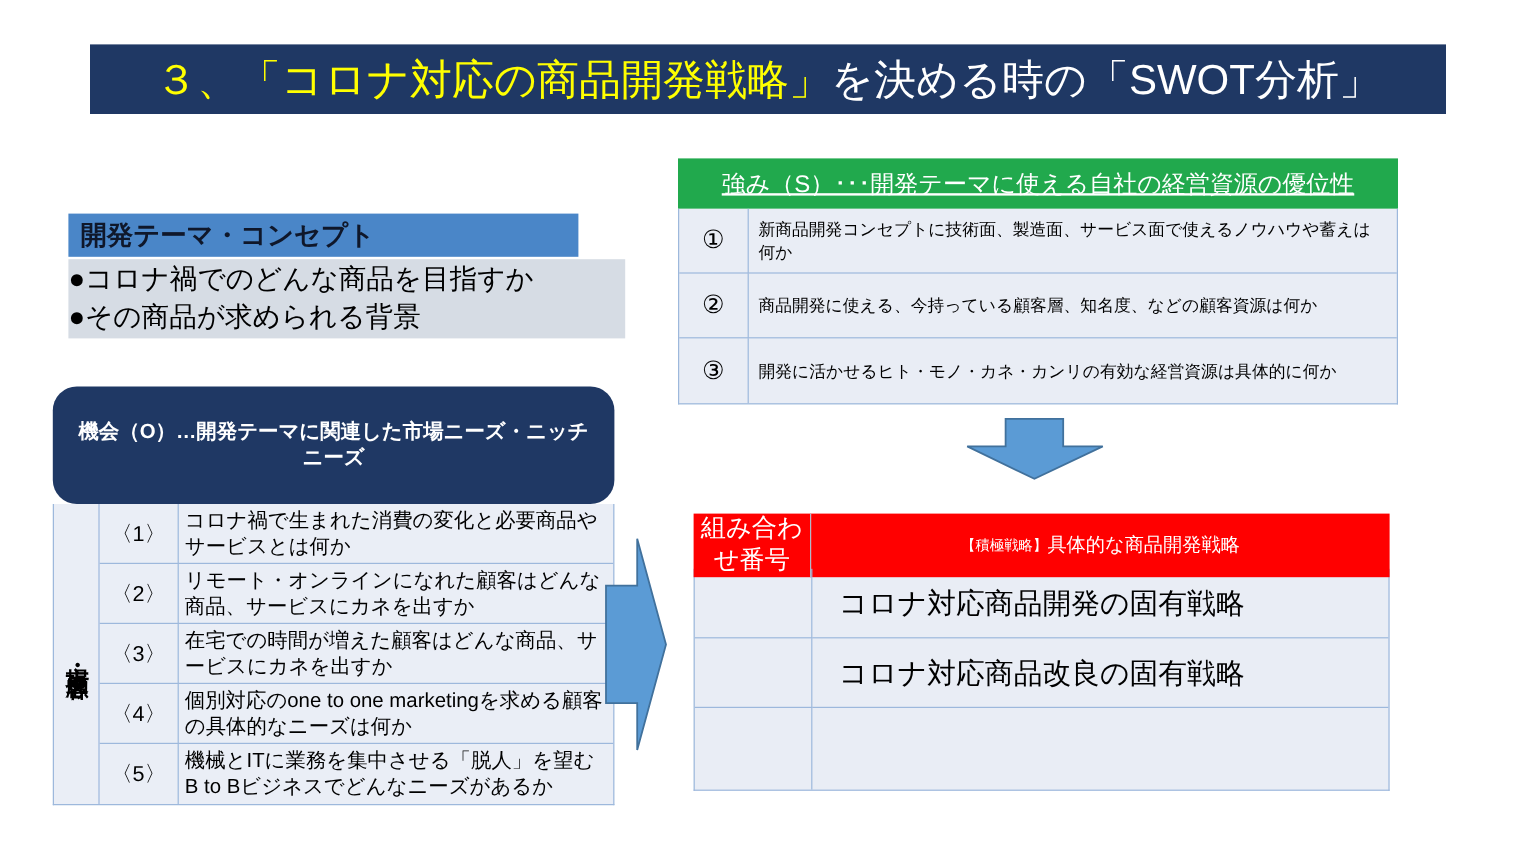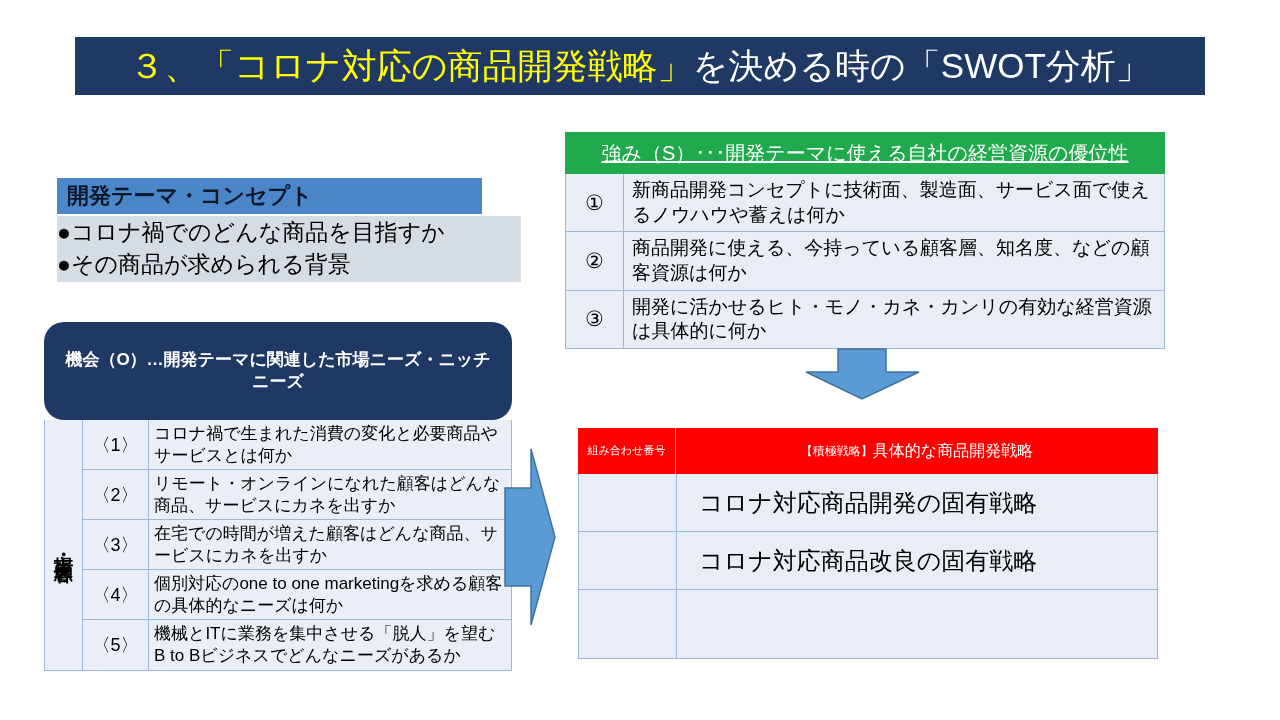--- a/index.html
+++ b/index.html
@@ -41,28 +41,28 @@
 
   
   .str { position:absolute; left:565px; top:132px; width:600px; }
   .str-header { height:42px; background:#21A94D; color:#fff; font-size:20px;
     display:flex; align-items:center; justify-content:center;text-decoration:underline; }
   .str-grid { display:grid; grid-template-columns:58px 1fr;
     grid-auto-rows:minmax(54px,auto); background:#E9EDF5;
     border:1px solid #9DB8DC; border-top:none; }
   .str-num { display:flex; align-items:center; justify-content:center; font-size:21px;
     border-right:1px solid #9DB8DC; border-bottom:1px solid #9DB8DC; }
-  .str-text { font-size:19px; line-height:1.3; padding:4px 8px;
+  .str-text { font-size:14px; line-height:1.3; padding:4px 8px;
     display:flex; align-items:center; border-bottom:1px solid #9DB8DC; }
   .str-grid .last { border-bottom:none; }
 
   
   .strat { position:absolute; left:578px; top:428px; width:580px; }
   .strat-head { display:grid; grid-template-columns:98px 1fr; height:46px; }
-  .strat-head-left { background:#FF0000; color:#fff; font-size:11px; line-height:1.25;
+  .strat-head-left { background:#FF0000; color:#fff; font-size:21px; line-height:1.25;
     display:flex; align-items:center; justify-content:center; text-align:center;
     border-right:1px solid #B0B7C9; }
   .strat-head-right { background:#FF0000; color:#fff; font-size:16px;
     display:flex; align-items:center; justify-content:center; }
   .strat-head-right .bold { font-weight:normal; font-size:12px; }
   .strat-grid { display:grid; grid-template-columns:98px 1fr;
     grid-template-rows:58px 58px 68px; background:#E9EDF5;
     border:1px solid #9DB8DC; border-top:none; }
   .strat-num { border-right:1px solid #9DB8DC; border-bottom:1px solid #9DB8DC; }
   .strat-text { font-size:24px; color:#000; display:flex; align-items:center;

